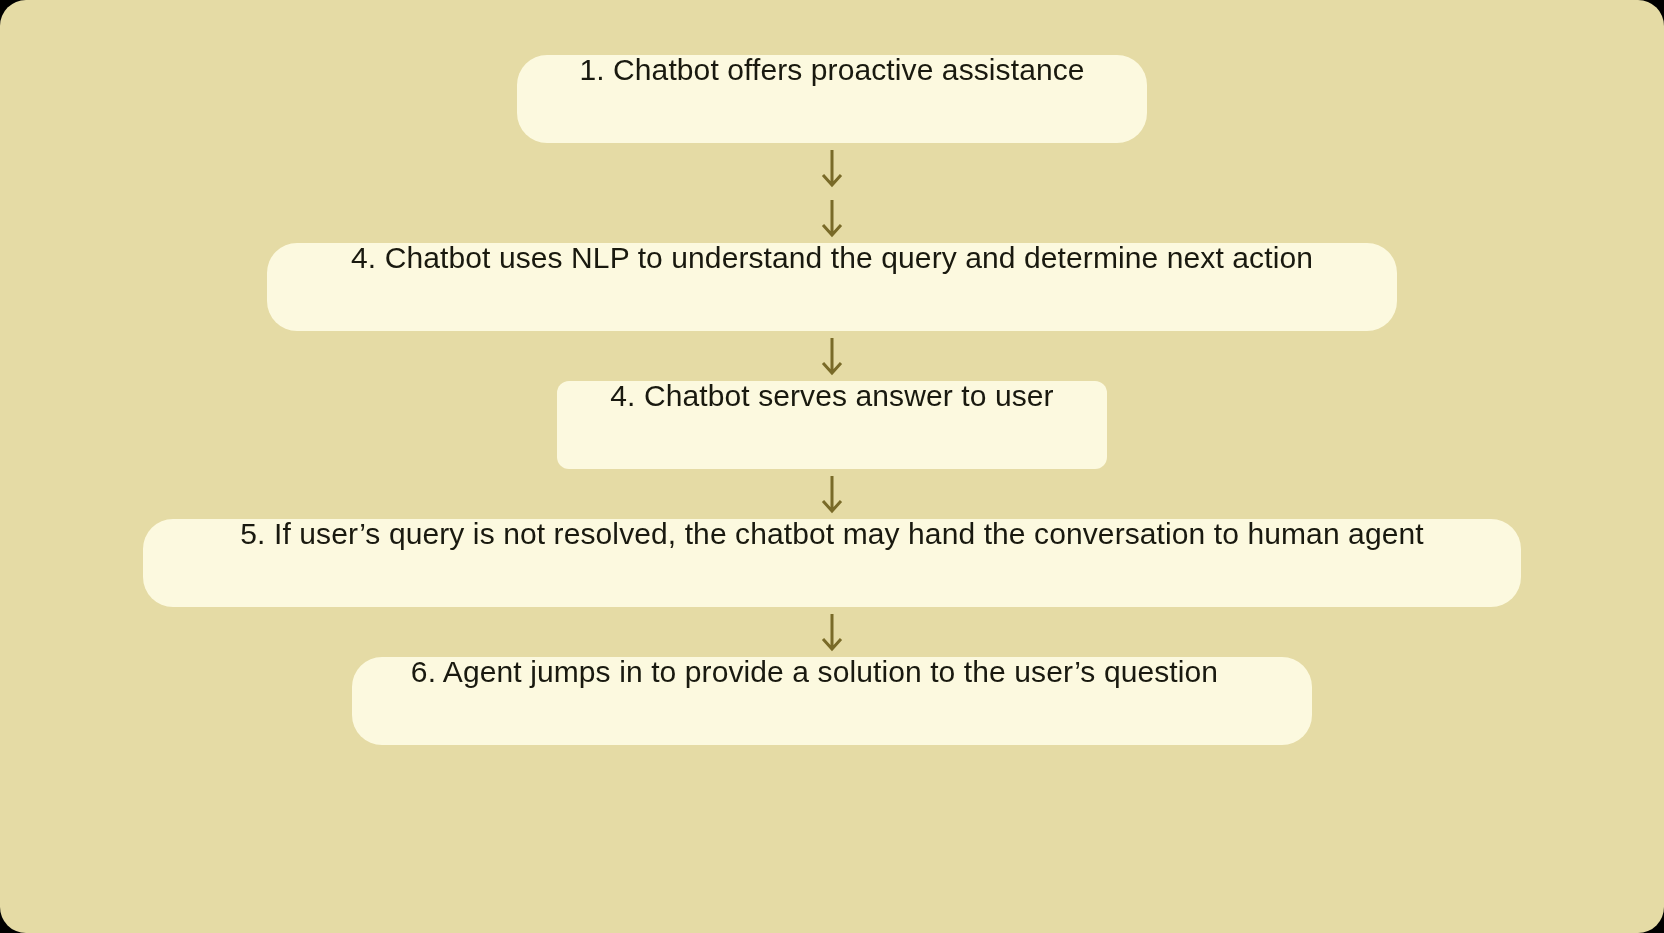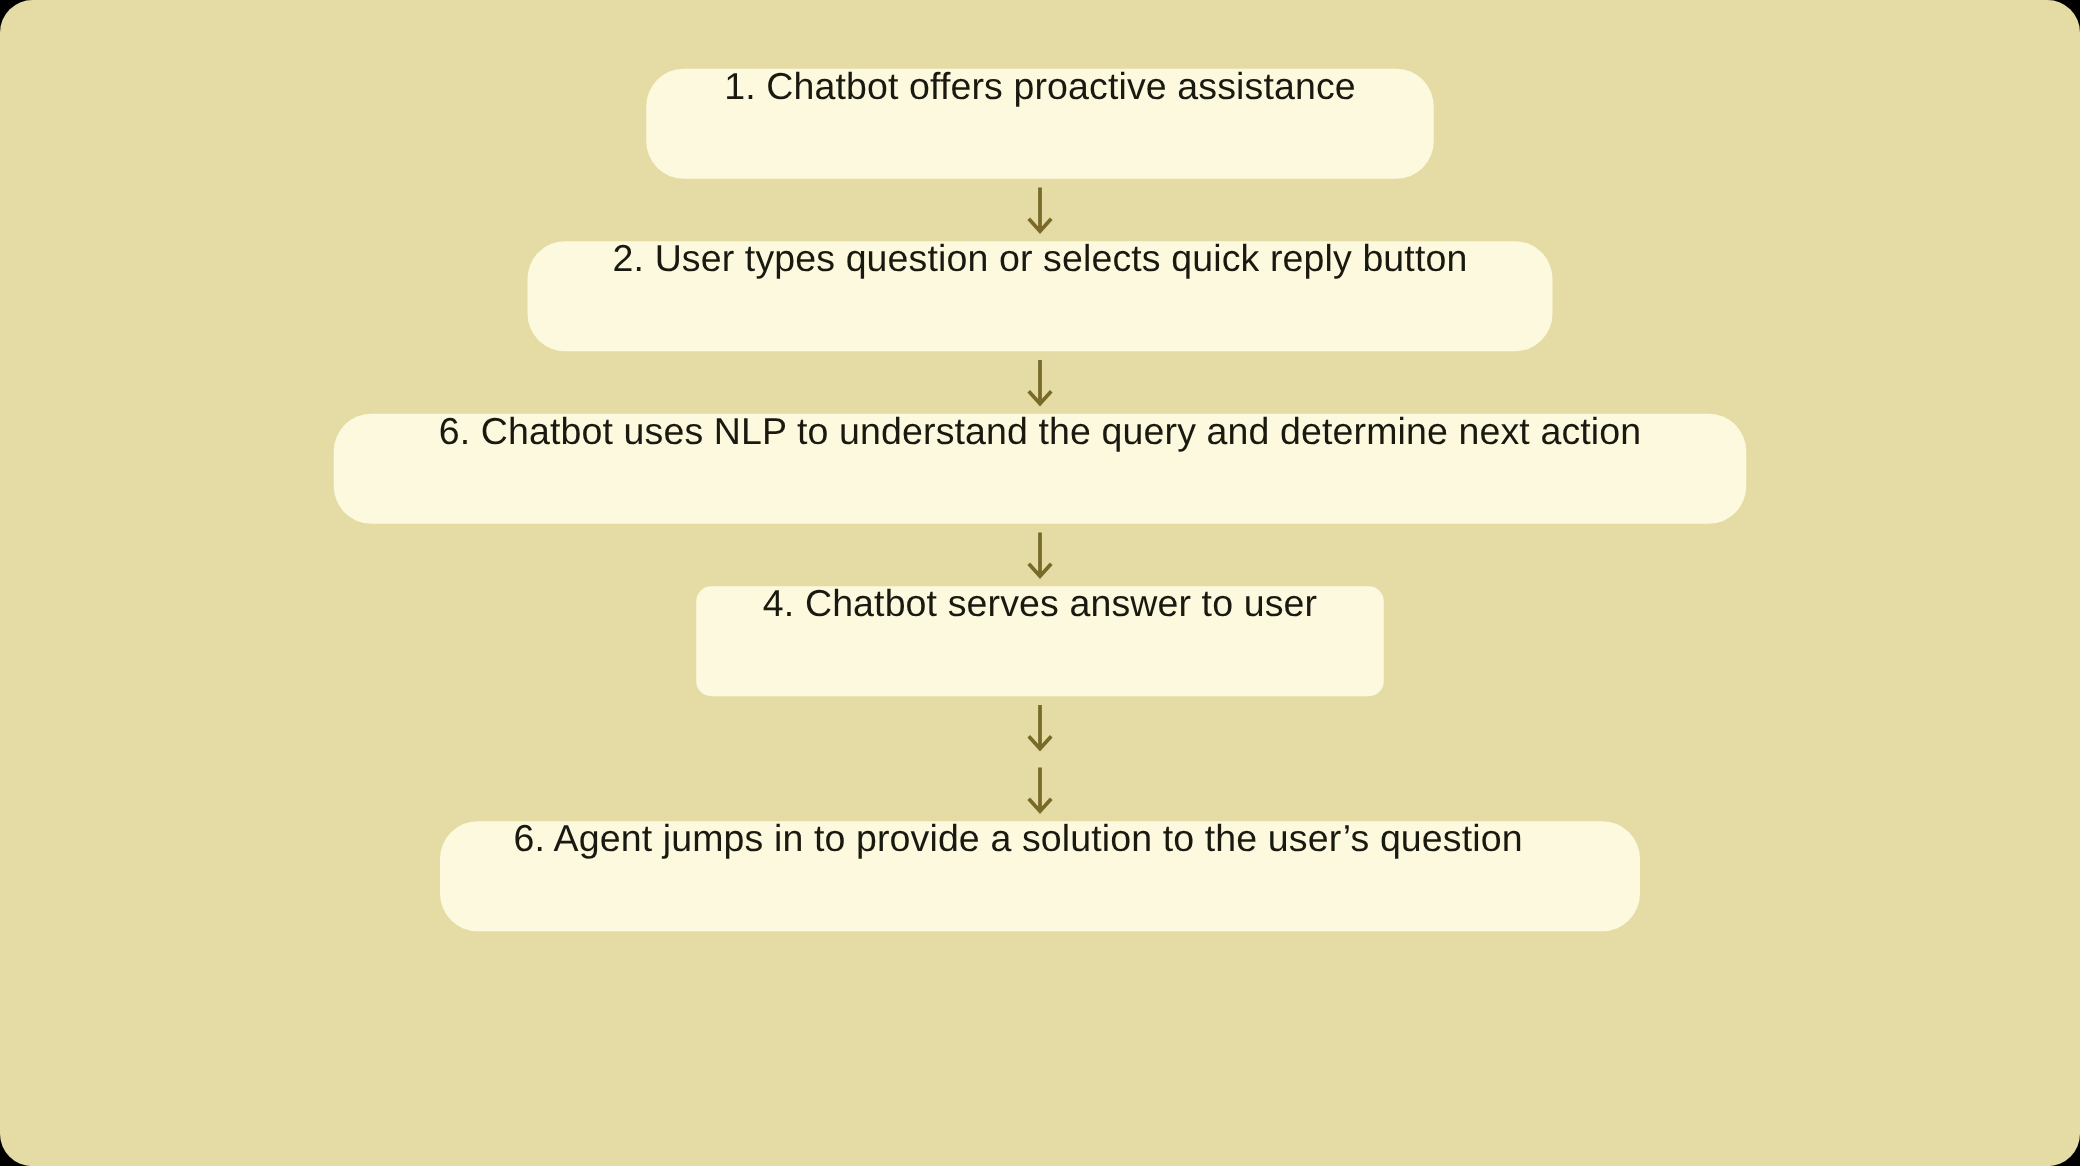--- a/index.html
+++ b/index.html
@@ -72,50 +72,50 @@
   <div class="flow-step step-w-1">
     <span class="flow-step-label">1.  Chatbot offers proactive assistance</span>
   </div>
 
   <div class="flow-arrow">
     <svg width="26" height="40" viewBox="0 0 26 40" aria-hidden="true">
       <path d="M13 2 L13 36 M4 27 L13 37 L22 27" fill="none" stroke="#796a28" stroke-width="3" stroke-linecap="butt" stroke-linejoin="miter"></path>
     </svg>
   </div>
 
-  <div class="flow-step step-w-2">
-    <span class="flow-step-label">2. User types question or selects quick reply button</span>
-  </div>
 
   <div class="flow-arrow">
     <svg width="26" height="40" viewBox="0 0 26 40" aria-hidden="true">
       <path d="M13 2 L13 36 M4 27 L13 37 L22 27" fill="none" stroke="#796a28" stroke-width="3" stroke-linecap="butt" stroke-linejoin="miter"></path>
     </svg>
   </div>
 
   <div class="flow-step step-w-3">
-    <span class="flow-step-label">6.  Chatbot uses NLP to understand the query and determine next action</span>
+    <span class="flow-step-label">4.  Chatbot uses NLP to understand the query and determine next action</span>
   </div>
 
   <div class="flow-arrow">
     <svg width="26" height="40" viewBox="0 0 26 40" aria-hidden="true">
       <path d="M13 2 L13 36 M4 27 L13 37 L22 27" fill="none" stroke="#796a28" stroke-width="3" stroke-linecap="butt" stroke-linejoin="miter"></path>
     </svg>
   </div>
 
   <div class="flow-step step-w-4">
     <span class="flow-step-label">4.  Chatbot serves answer to user</span>
   </div>
 
   <div class="flow-arrow">
     <svg width="26" height="40" viewBox="0 0 26 40" aria-hidden="true">
       <path d="M13 2 L13 36 M4 27 L13 37 L22 27" fill="none" stroke="#796a28" stroke-width="3" stroke-linecap="butt" stroke-linejoin="miter"></path>
     </svg>
   </div>
 
+  <div class="flow-step step-w-5">
+    <span class="flow-step-label">5. If user’s query is not resolved, the chatbot may hand the conversation to human agent</span>
+  </div>
 
   <div class="flow-arrow">
     <svg width="26" height="40" viewBox="0 0 26 40" aria-hidden="true">
       <path d="M13 2 L13 36 M4 27 L13 37 L22 27" fill="none" stroke="#796a28" stroke-width="3" stroke-linecap="butt" stroke-linejoin="miter"></path>
     </svg>
   </div>
 
   <div class="flow-step step-w-6">
     <span class="flow-step-label">6.  Agent jumps in to provide a solution to the user’s question</span>
   </div>

